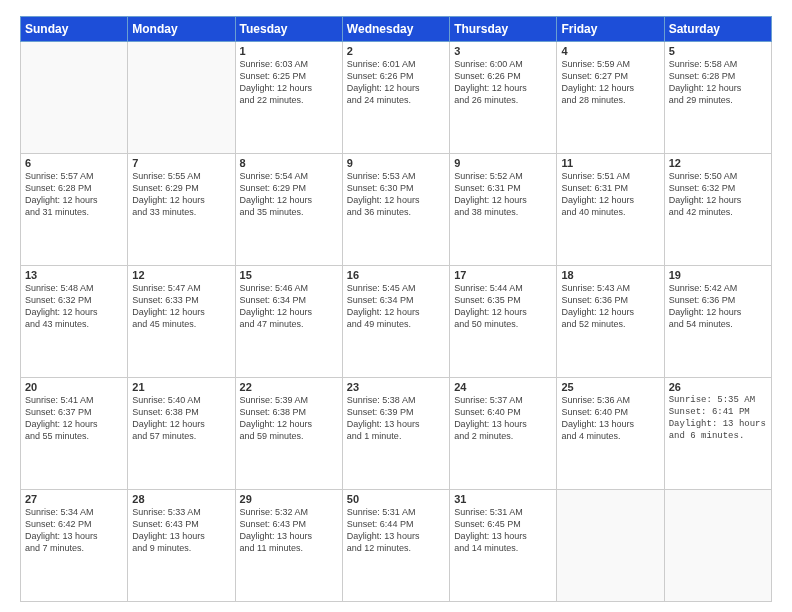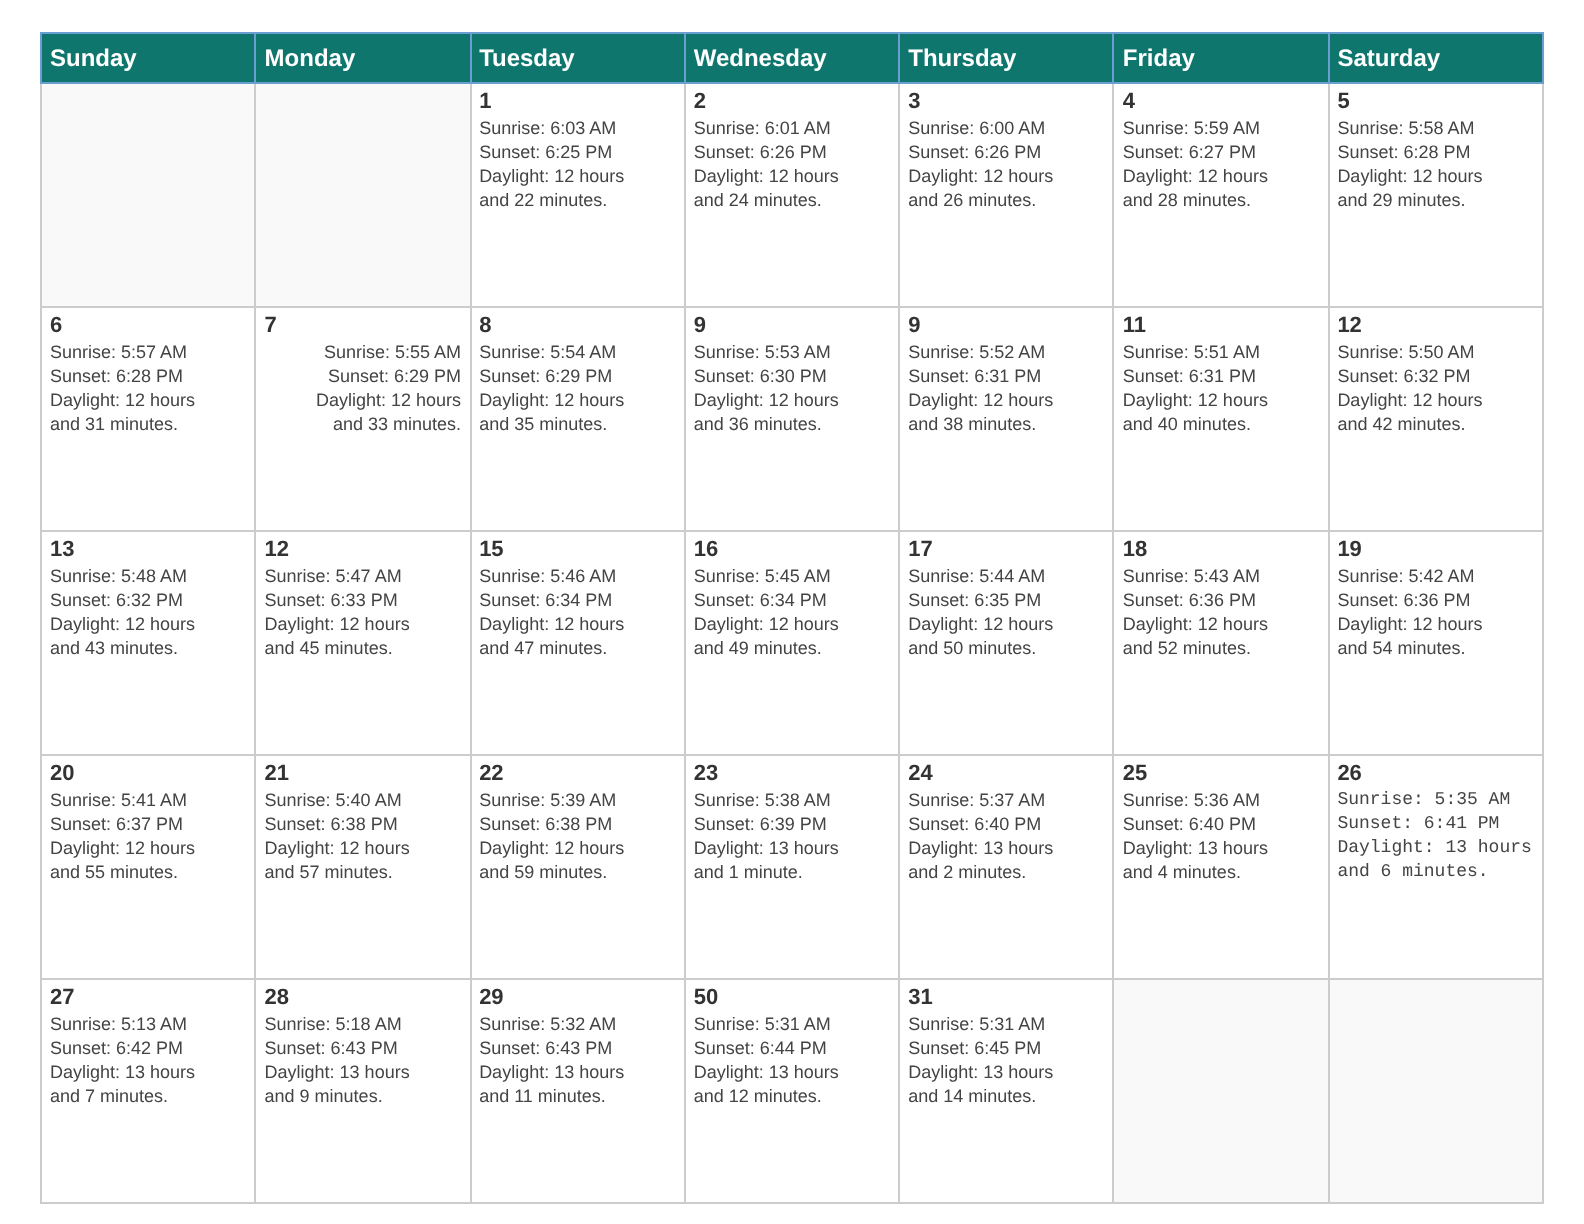--- a/index.html
+++ b/index.html
@@ -54,21 +54,21 @@
       color: #333;
       font-style: italic;
     }
     .calendar {
       flex: 1;
       border-collapse: collapse;
       width: 100%;
       table-layout: fixed;
     }
     .calendar th {
-      background: #0f766e;
+      background: #1d4ed8;
       color: #fff;
       font-size: 12px;
       font-weight: bold;
       padding: 5px 4px;
       text-align: left;
       border: 1px solid #6a9fd1;
     }
     .calendar td {
       border: 1px solid #ccc;
       vertical-align: top;
@@ -153,21 +153,21 @@
         <tr>
           <td>
             <span class="day-num">6</span>
             <div class="day-info" style="white-space: pre-line;">Sunrise: 5:57 AM
 Sunset: 6:28 PM
 Daylight: 12 hours
 and 31 minutes.</div>
           </td>
           <td>
             <span class="day-num">7</span>
-            <div class="day-info" style="white-space: pre-line; text-align: right;">Sunrise: 5:55 AM
+            <div class="day-info" style="white-space: pre-line;">Sunrise: 5:55 AM
 Sunset: 6:29 PM
 Daylight: 12 hours
 and 33 minutes.</div>
           </td>
           <td>
             <span class="day-num">8</span>
             <div class="day-info" style="white-space: pre-line;">Sunrise: 5:54 AM
 Sunset: 6:29 PM
 Daylight: 12 hours
 and 35 minutes.</div>
@@ -299,28 +299,28 @@
             <span class="day-num">26</span>
             <div class="day-info" style="white-space: pre-line; font-family: Liberation Mono, monospace;">Sunrise: 5:35 AM
 Sunset: 6:41 PM
 Daylight: 13 hours
 and 6 minutes.</div>
           </td>
         </tr>
         <tr>
           <td>
             <span class="day-num">27</span>
-            <div class="day-info" style="white-space: pre-line;">Sunrise: 5:13 AM
+            <div class="day-info" style="white-space: pre-line;">Sunrise: 5:34 AM
 Sunset: 6:42 PM
 Daylight: 13 hours
 and 7 minutes.</div>
           </td>
           <td>
             <span class="day-num">28</span>
-            <div class="day-info" style="white-space: pre-line;">Sunrise: 5:18 AM
+            <div class="day-info" style="white-space: pre-line;">Sunrise: 5:33 AM
 Sunset: 6:43 PM
 Daylight: 13 hours
 and 9 minutes.</div>
           </td>
           <td>
             <span class="day-num">29</span>
             <div class="day-info" style="white-space: pre-line;">Sunrise: 5:32 AM
 Sunset: 6:43 PM
 Daylight: 13 hours
 and 11 minutes.</div>

